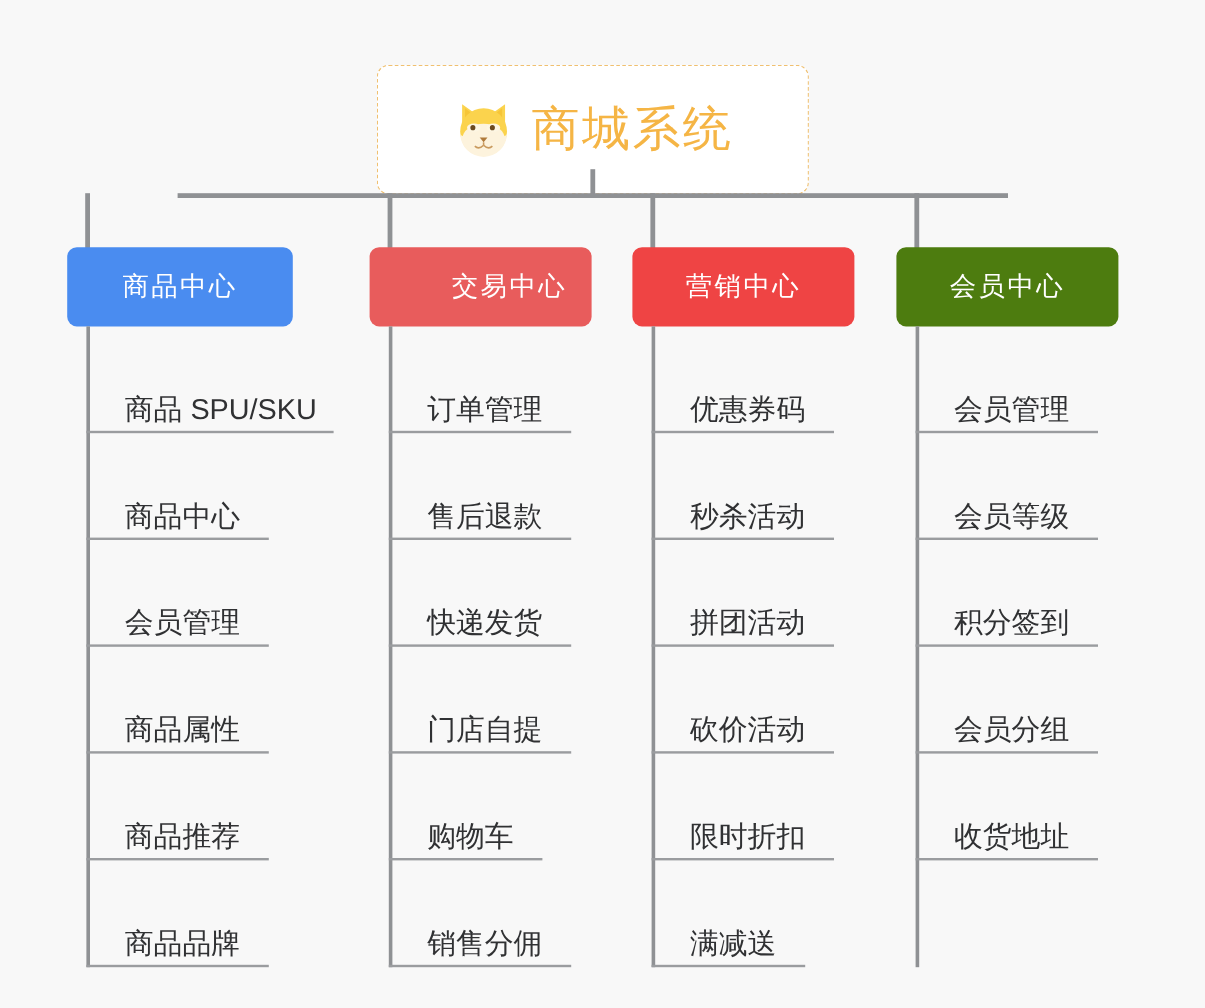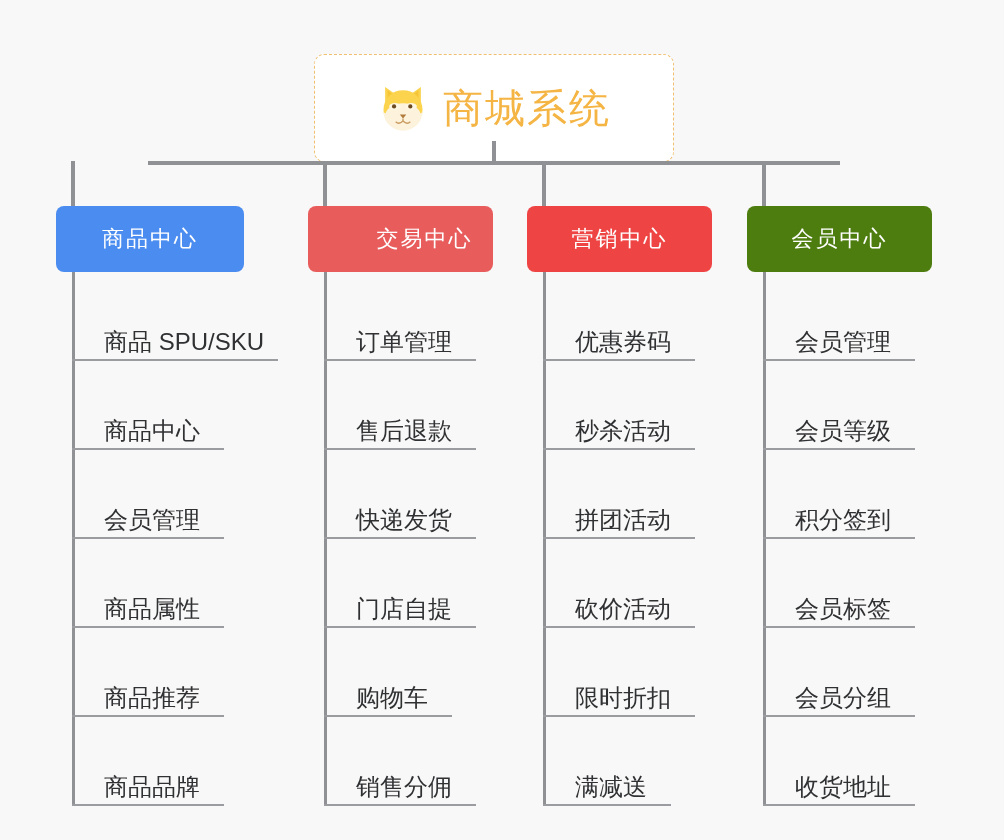--- a/index.html
+++ b/index.html
@@ -260,24 +260,20 @@
         </div>
         <div class="leaf-item">
           <span class="leaf-label">会员等级</span>
           <div class="leaf-underline" style="width: 152px;"></div>
         </div>
         <div class="leaf-item">
           <span class="leaf-label">积分签到</span>
           <div class="leaf-underline" style="width: 152px;"></div>
         </div>
         <div class="leaf-item">
-          <span class="leaf-label">会员标签</span>
-          <div class="leaf-underline" style="width: 152px;"></div>
-        </div>
-        <div class="leaf-item">
           <span class="leaf-label">会员分组</span>
           <div class="leaf-underline" style="width: 152px;"></div>
         </div>
         <div class="leaf-item">
           <span class="leaf-label">收货地址</span>
           <div class="leaf-underline" style="width: 152px;"></div>
         </div>
       </div>
     </div>
 

